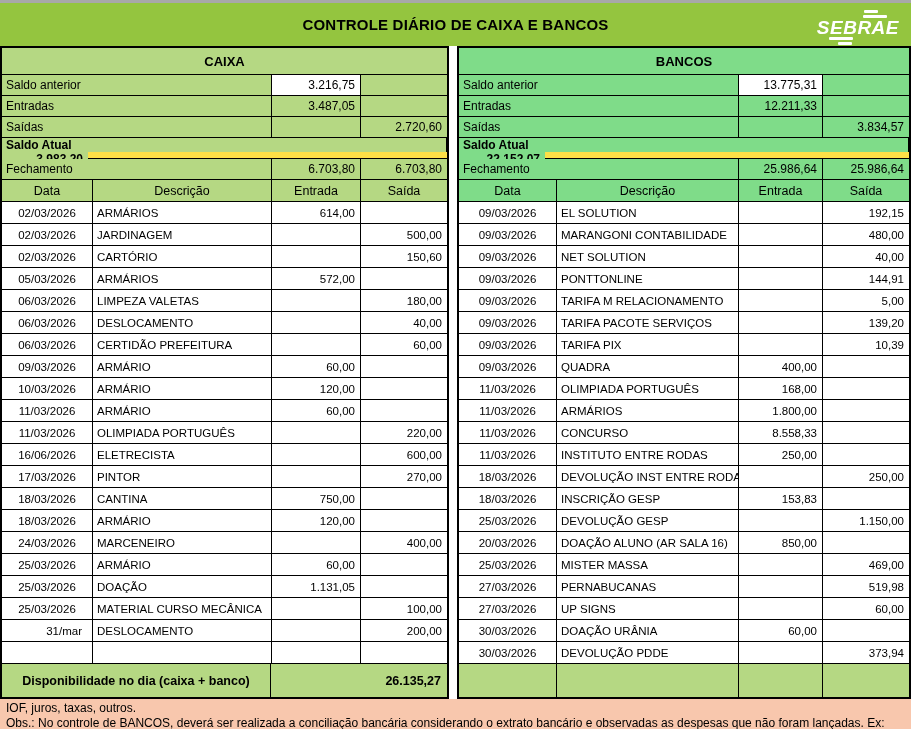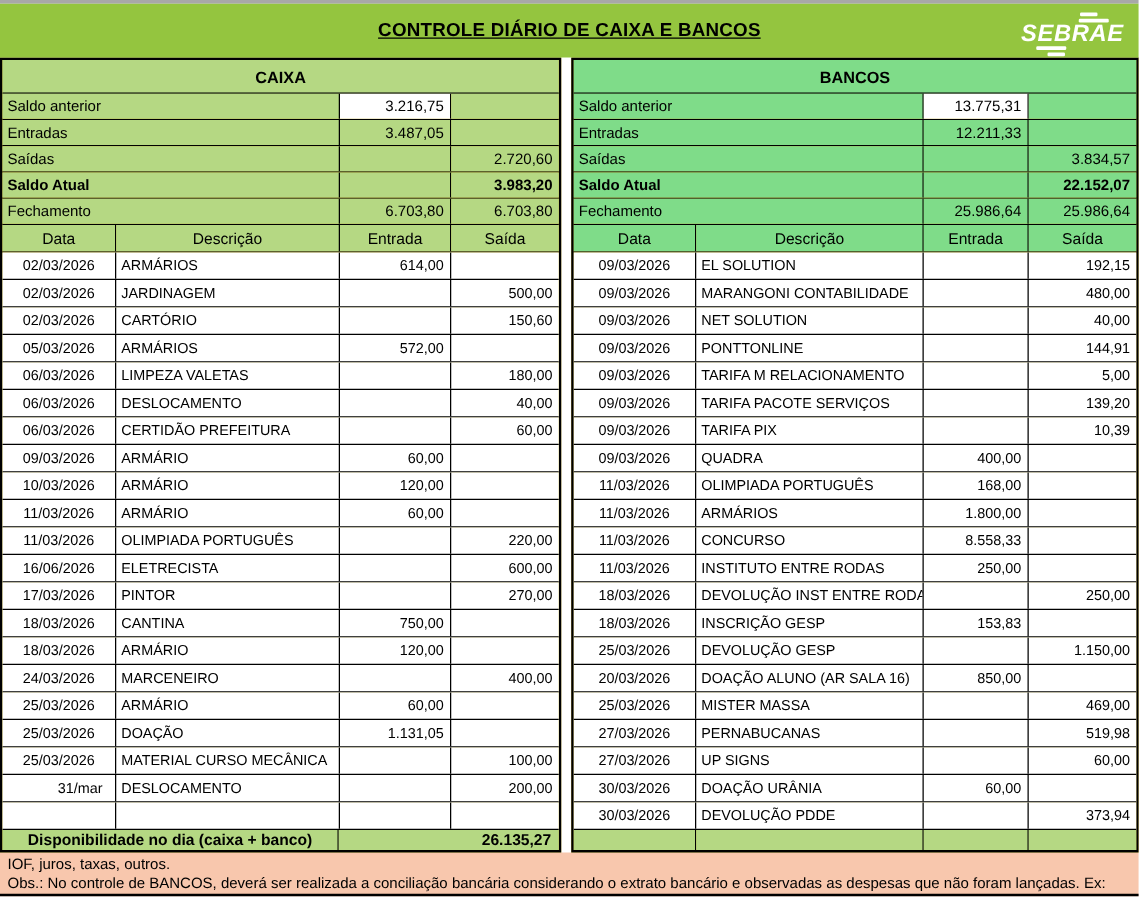--- a/index.html
+++ b/index.html
@@ -6,21 +6,21 @@
   body{
     width:911px;height:729px;
     font-family:"Liberation Sans",sans-serif;
     background:#fff;color:#000;
     -webkit-font-smoothing:antialiased;
     overflow:hidden;
   }
   .top-strip{height:3px;background:#a8a8a8;}
   .banner{
     height:43px;background:var(--banner,#94C53F);
-    position:relative;display:flex;align-items:center;justify-content:center;text-decoration:underline;
+    position:relative;display:flex;align-items:center;justify-content:center;
   }
   .banner-title{font-weight:bold;font-size:15px;letter-spacing:.2px;}
   .logo{
     position:absolute;right:12px;top:4px;height:41px;
     display:flex;flex-direction:column;align-items:center;justify-content:center;
   }
   .logo .bar{background:#fff;height:3px;border-radius:1px;margin:1px 0;}
   .logo .b1{width:14px;margin-left:26px;}
   .logo .b2{width:24px;margin-left:34px;}
   .logo .b3{width:24px;margin-right:34px;}
@@ -39,41 +39,41 @@
     height:27px;box-sizing:border-box;border-bottom:1px solid #000;
     background:var(--bg);display:flex;align-items:center;justify-content:center;
     font-weight:bold;font-size:13px;
   }
   .srow{display:flex;height:21px;box-sizing:border-box;border-bottom:1px solid #000;font-size:12px;}
   .srow>div{box-sizing:border-box;border-right:1px solid #000;background:var(--bg);
     display:flex;align-items:center;}
   .srow .s-label{flex:1;padding-left:4px;}
   .srow .num{justify-content:flex-end;padding-right:5px;}
   .srow .white{background:#fff;}
-  .srow.bold{font-weight:bold;}
+  .srow.bold{font-weight:bold;flex-direction:column;}
   .last{border-right:none !important;}
 
   .cols{display:flex;height:22px;box-sizing:border-box;border-bottom:1px solid #000;
     font-weight:normal;font-size:12.5px;}
   .cols .col{box-sizing:border-box;border-right:1px solid #000;background:var(--bg);
     display:flex;align-items:center;justify-content:center;}
 
   .drow{display:flex;height:22px;box-sizing:border-box;border-bottom:1px solid #000;
     background:#fff;font-size:11.5px;}
   .drow>div{box-sizing:border-box;border-right:1px solid #000;display:flex;align-items:center;overflow:hidden;}
   .drow .date{justify-content:center;}
   .drow .date.short{justify-content:flex-end;padding-right:10px;}
   .drow .desc{padding-left:4px;white-space:nowrap;}
   .drow .num{justify-content:flex-end;padding-right:5px;}
 
   .c-desc{flex:1;}
   .caixa .c-date{width:91px;} .caixa .c-ent{width:89px;} .caixa .c-sai{width:86px;}
   .bancos .c-date{width:98px;} .bancos .c-ent{width:84px;} .bancos .c-sai{width:86px;}
 
-  .frow{display:flex;height:16px;box-sizing:border-box;font-size:12.5px;}
+  .frow{display:flex;height:33px;box-sizing:border-box;font-size:12.5px;}
   .frow>div{box-sizing:border-box;background:var(--footer-bg,#B5D883);display:flex;align-items:center;}
   .frow .f-label{flex:1;justify-content:center;font-weight:bold;border-right:1px solid #000;}
   .caixa .f-value{width:176px;justify-content:flex-end;padding-right:6px;font-weight:bold;}
   .bancos .frow>div{border-right:1px solid #000;}
 
   .note{
     background:var(--note,#F8C7AD);
     height:35px;box-sizing:border-box;border-bottom:2px solid #000;
     padding:2px 6px 0 6px;font-size:12px;line-height:15px;
   }

